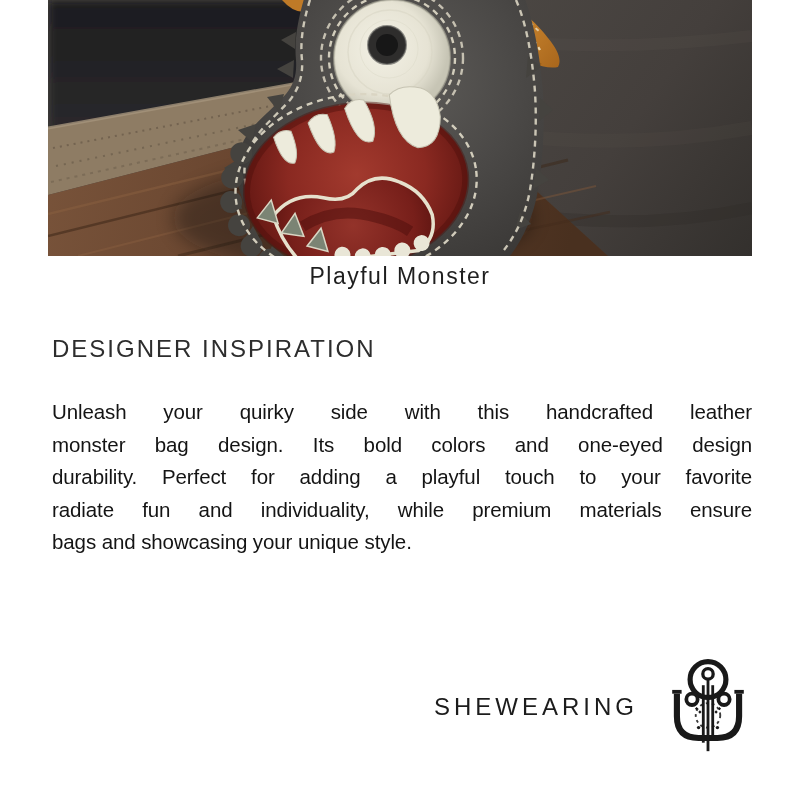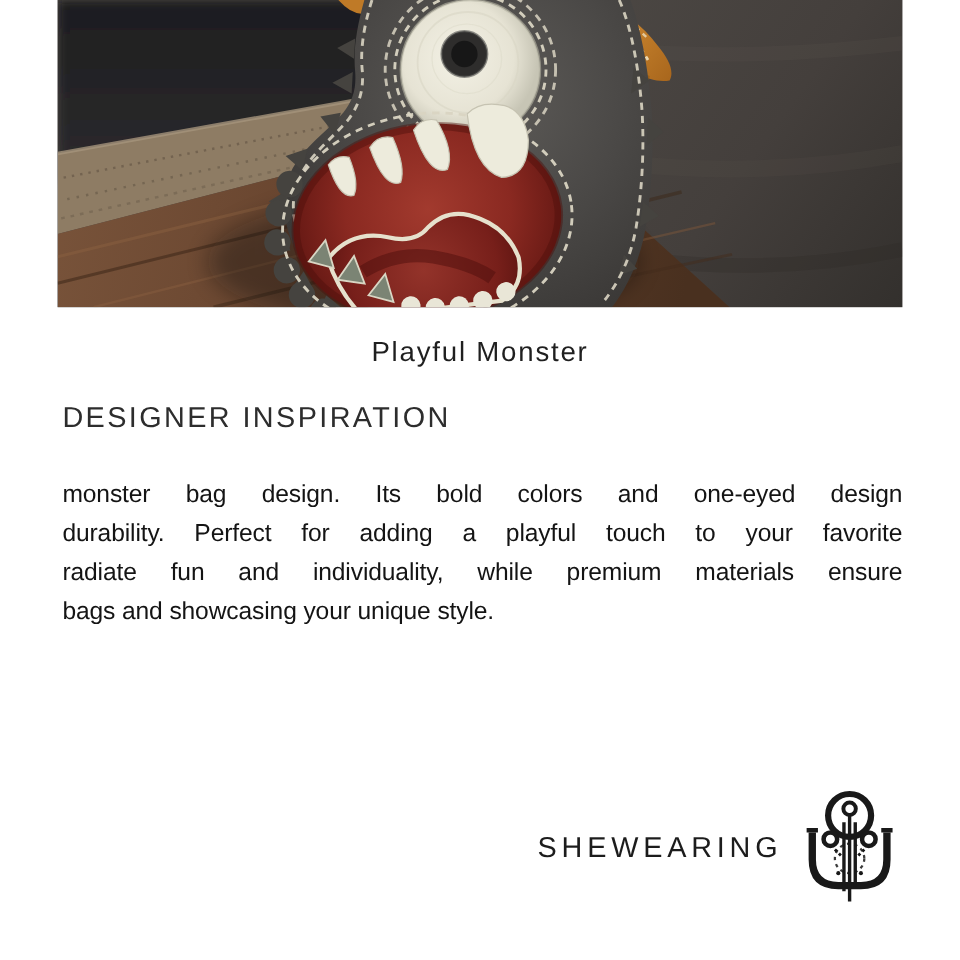--- a/index.html
+++ b/index.html
@@ -10,40 +10,40 @@
     position:relative;
     overflow:hidden;
     color:#1a1a1a;
   }
   .photo {
     position:absolute; left:48px; top:0; width:704px; height:256px;
     overflow:hidden; background:#3c3936;
   }
   .photo svg { display:block; width:704px; height:256px; }
   .caption {
-    position:absolute; left:48px; top:280px; width:704px;
+    position:absolute; left:48px; top:263px; width:704px;
     text-align:center; font-size:23px; font-weight:400;
     letter-spacing:1.5px; color:#1f1f1f;
   }
   .heading {
     position:absolute; left:52px; top:335px;
     font-size:24px; font-weight:400; letter-spacing:2px; color:#2d2d2d;
     white-space:nowrap;
     text-align:center;
   }
   .body-text {
     position:absolute; left:52px; top:396px; width:700px;
     font-size:20.5px; line-height:32.5px; color:#141414;
     letter-spacing:-0.1px;
   }
   .body-line { text-align:justify; text-align-last:justify; white-space:nowrap; }
   .body-line.last { text-align-last:left; }
   .brand {
     position:absolute; top:655px; right:54px; height:100px;
-    display:flex; align-items:center; gap:18px;
+    display:flex; align-items:center; gap:32px;
   }
   .brand-name {
     font-size:24px; font-weight:400; letter-spacing:4px; color:#1c1c1c;
     transform:translateY(2px);
   }
   .brand-logo svg { display:block; width:76px; height:98px; }
 </style>
 </head>
 <body>
 
@@ -191,20 +191,21 @@
       </g>
     </g>
   </svg>
 </div>
 
 <div class="caption">Playful Monster</div>
 
 <h2 class="heading">DESIGNER INSPIRATION</h2>
 
 <div class="body-text">
+  <div class="body-line">Unleash your quirky side with this handcrafted leather</div>
   <div class="body-line">monster bag design. Its bold colors and one-eyed design</div>
   <div class="body-line">durability. Perfect for adding a playful touch to your favorite</div>
   <div class="body-line">radiate fun and individuality, while premium materials ensure</div>
   <div class="body-line last">bags and showcasing your unique style.</div>
 </div>
 
 <div class="brand">
   <span class="brand-name">SHEWEARING</span>
   <span class="brand-logo">
     <svg viewBox="0 0 80 104" fill="none" stroke="#191919">

